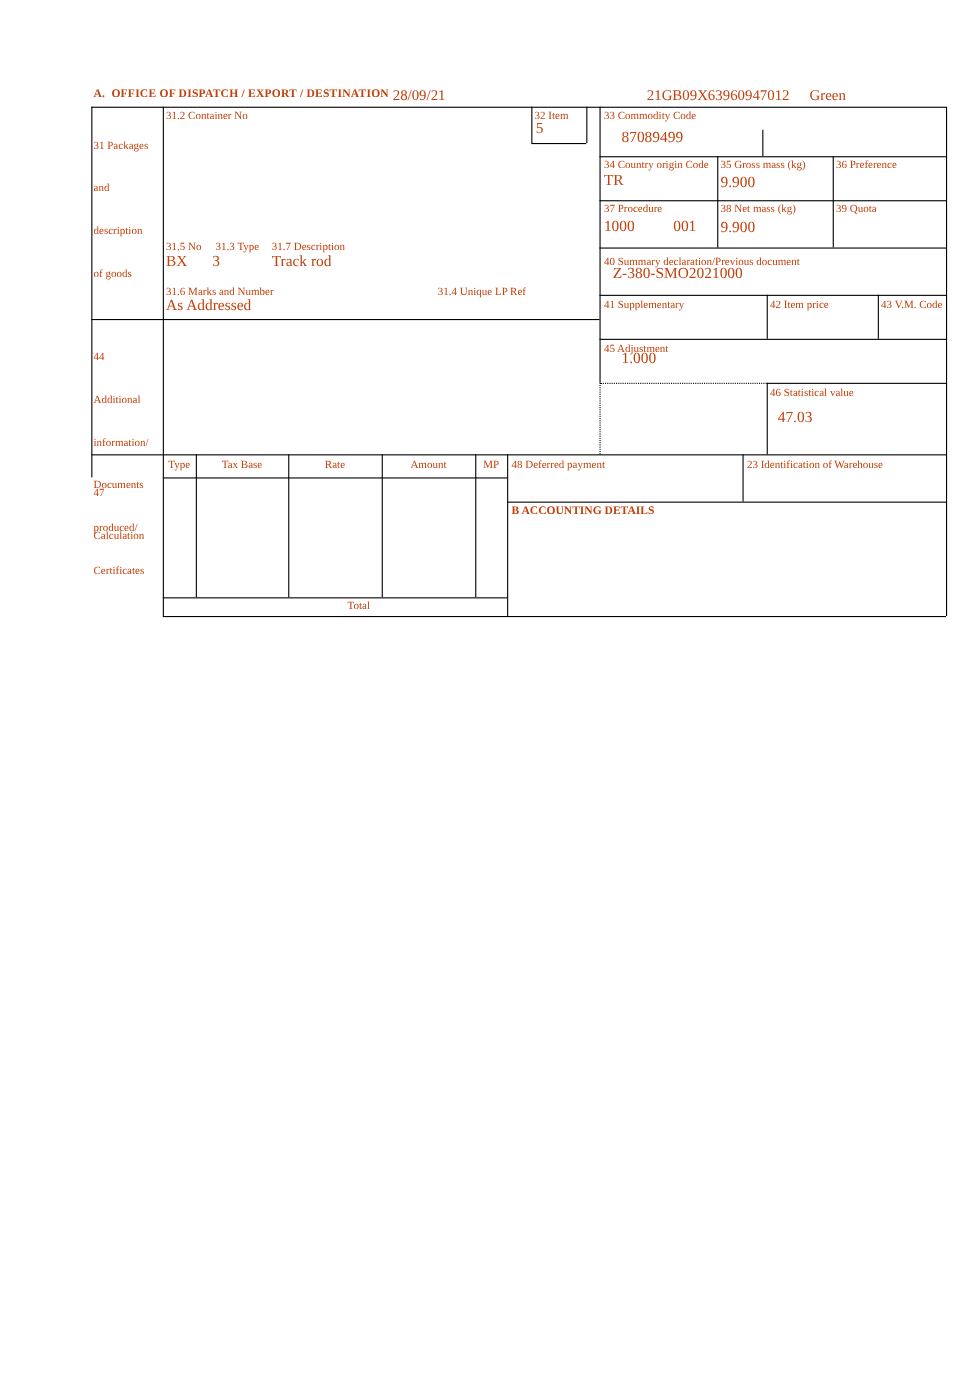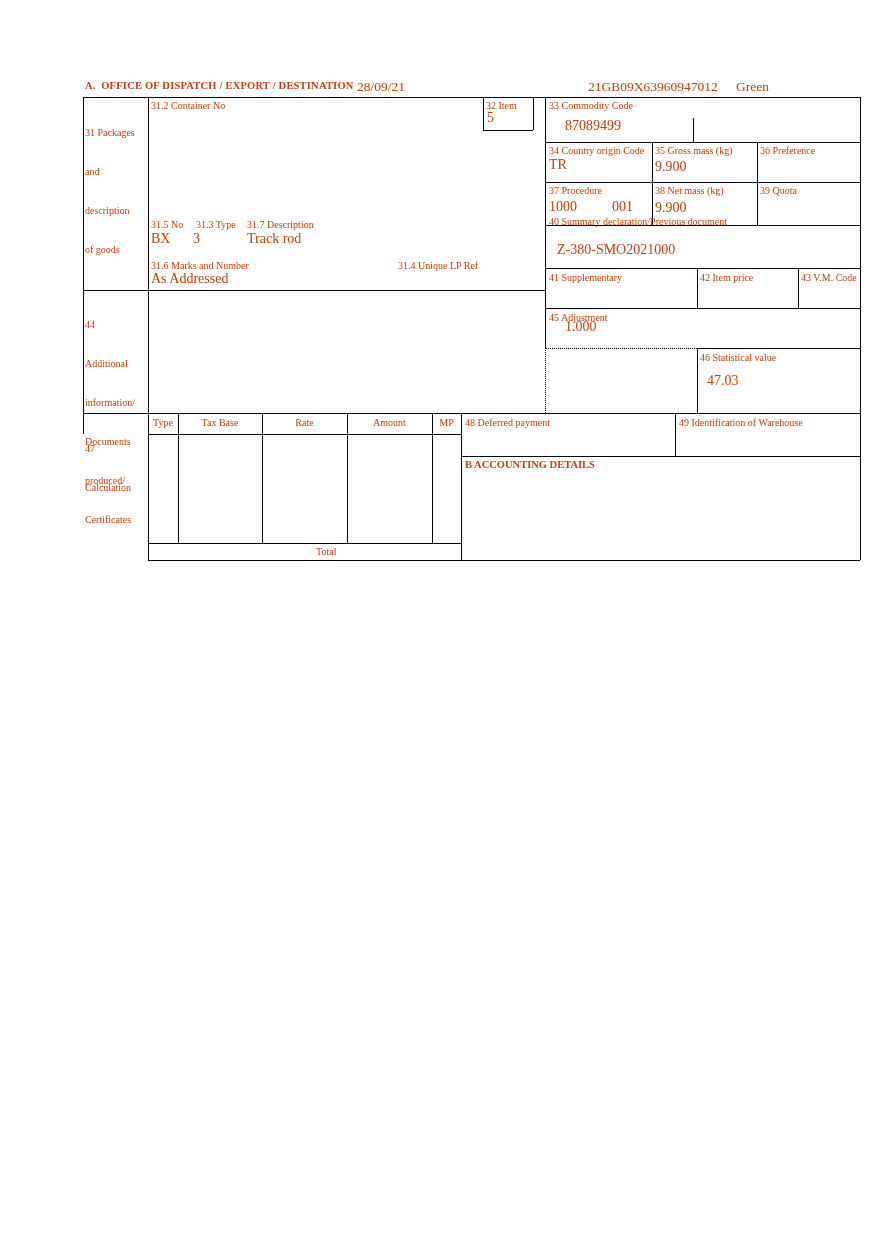--- a/index.html
+++ b/index.html
@@ -107,37 +107,37 @@
   <div class="val" style="left:655px;top:159px;">9.900</div>
   <div class="lbl" style="left:760px;top:145px;">36 Preference</div>
 
   <div class="lbl" style="left:549px;top:185px;">37 Procedure</div>
   <div class="val" style="left:549px;top:199px;">1000</div>
   <div class="val" style="left:612px;top:199px;">001</div>
   <div class="lbl" style="left:655px;top:185px;">38 Net mass (kg)</div>
   <div class="val" style="left:655px;top:200px;">9.900</div>
   <div class="lbl" style="left:760px;top:185px;">39 Quota</div>
 
-  <div class="lbl" style="left:549px;top:216px;">40 Summary declaration/Previous document</div>
+  <div class="lbl" style="left:549px;top:233px;">40 Summary declaration/Previous document</div>
   <div class="val" style="left:557px;top:242px;">Z-380-SMO2021000</div>
 
   <div class="lbl" style="left:549px;top:272px;">41 Supplementary</div>
   <div class="val" style="left:565px;top:287px;margin-top:32px;">1.000</div>
   <div class="lbl" style="left:700px;top:272px;">42 Item price</div>
   <div class="lbl" style="left:801px;top:272px;">43 V.M. Code</div>
 
   <div class="lbl" style="left:549px;top:312px;">45 Adjustment</div>
 
   <div class="lbl" style="left:700px;top:352px;">46 Statistical value</div>
   <div class="val" style="left:707px;top:373px;">47.03</div>
 
   <div class="thead" style="left:148px;top:417px;width:30px;">Type</div>
   <div class="thead" style="left:178px;top:417px;width:84px;">Tax Base</div>
   <div class="thead" style="left:262px;top:417px;width:85px;">Rate</div>
   <div class="thead" style="left:347px;top:417px;width:85px;">Amount</div>
   <div class="thead" style="left:432px;top:417px;width:29px;">MP</div>
   <div class="lbl" style="left:316px;top:546px;">Total</div>
 
   <div class="lbl" style="left:465px;top:417px;">48 Deferred payment</div>
-  <div class="lbl" style="left:679px;top:417px;">49 Identification of Warehouse</div>
+  <div class="lbl" style="left:679px;top:417px;">23 Identification of Warehouse</div>
   <div class="lbl bold" style="left:465px;top:459px;font-size:10.5px;">B ACCOUNTING DETAILS</div>
 
 </div>
 
 </body></html>

